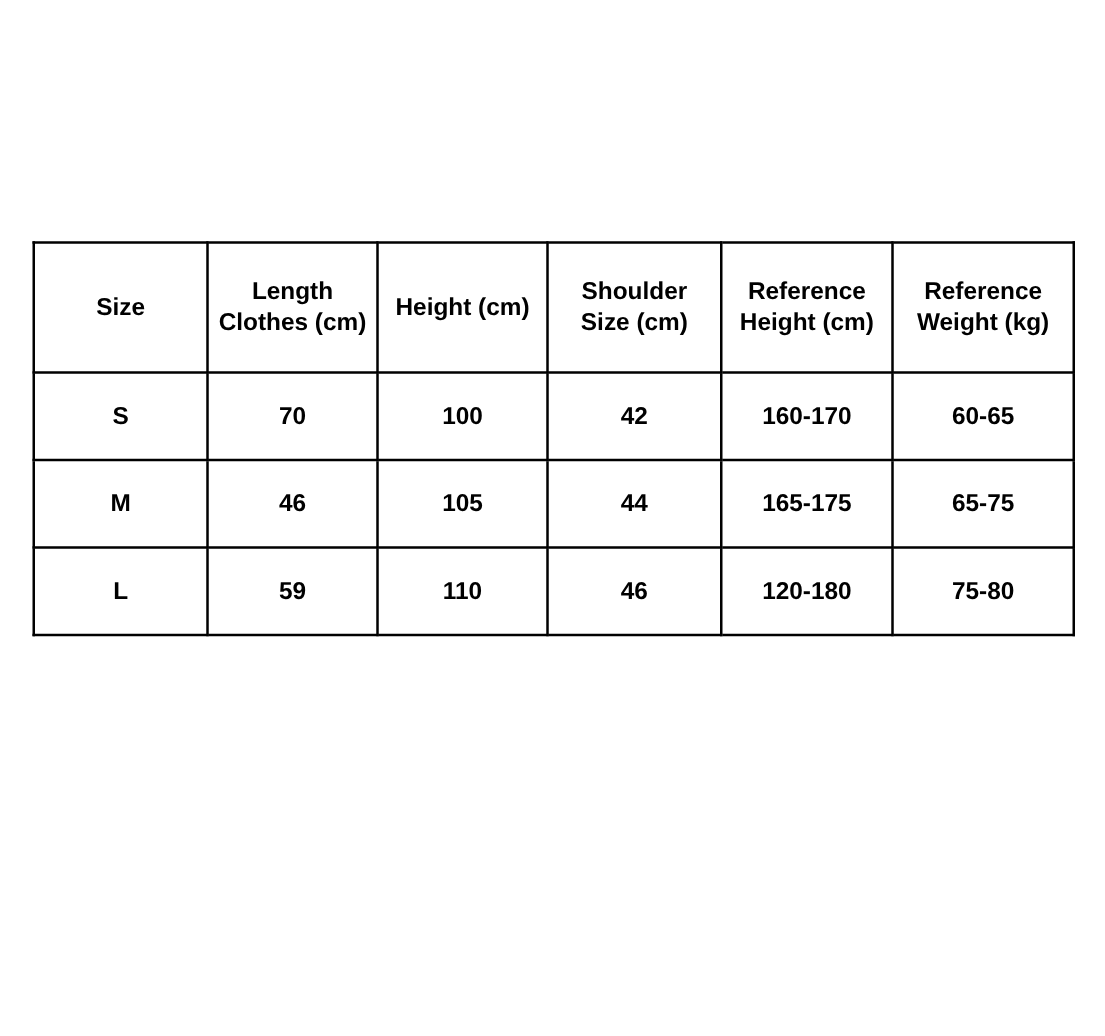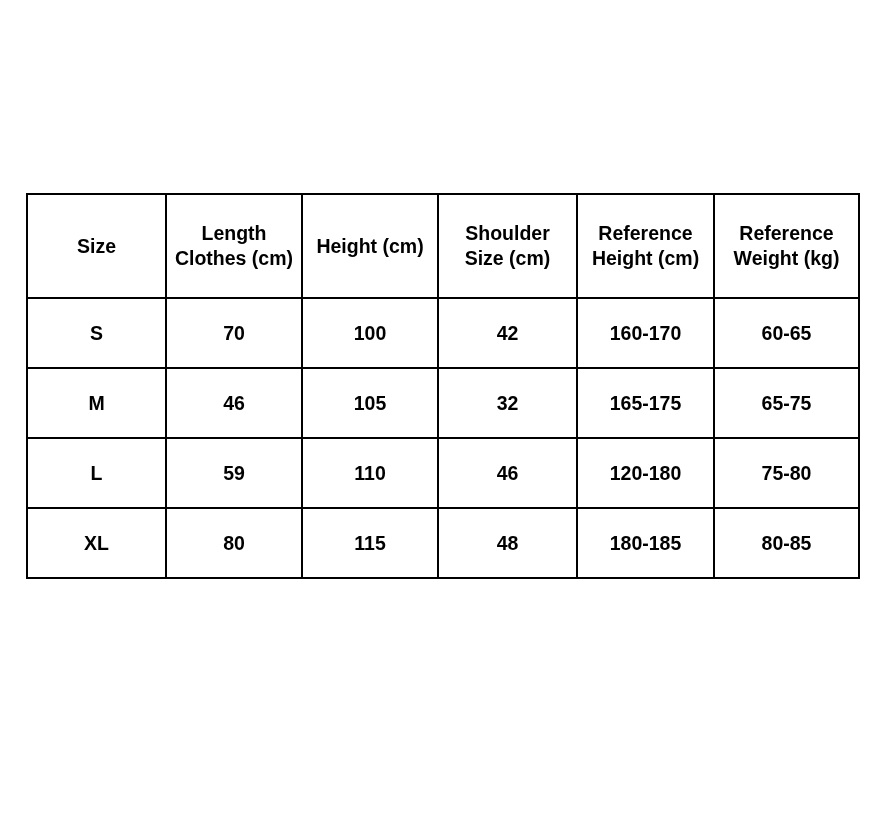--- a/index.html
+++ b/index.html
@@ -107,36 +107,28 @@
           <td>70</td>
           <td>100</td>
           <td>42</td>
           <td>160-170</td>
           <td>60-65</td>
         </tr>
         <tr>
           <td>M</td>
           <td>46</td>
           <td>105</td>
-          <td>32</td>
+          <td>44</td>
           <td>165-175</td>
           <td>65-75</td>
         </tr>
         <tr>
           <td>L</td>
           <td>59</td>
           <td>110</td>
           <td>46</td>
           <td>120-180</td>
           <td>75-80</td>
         </tr>
-        <tr>
-          <td>XL</td>
-          <td>80</td>
-          <td>115</td>
-          <td>48</td>
-          <td>180-185</td>
-          <td>80-85</td>
-        </tr>
       </tbody>
     </table>
   </div>
 </div>
 
 </body></html>

